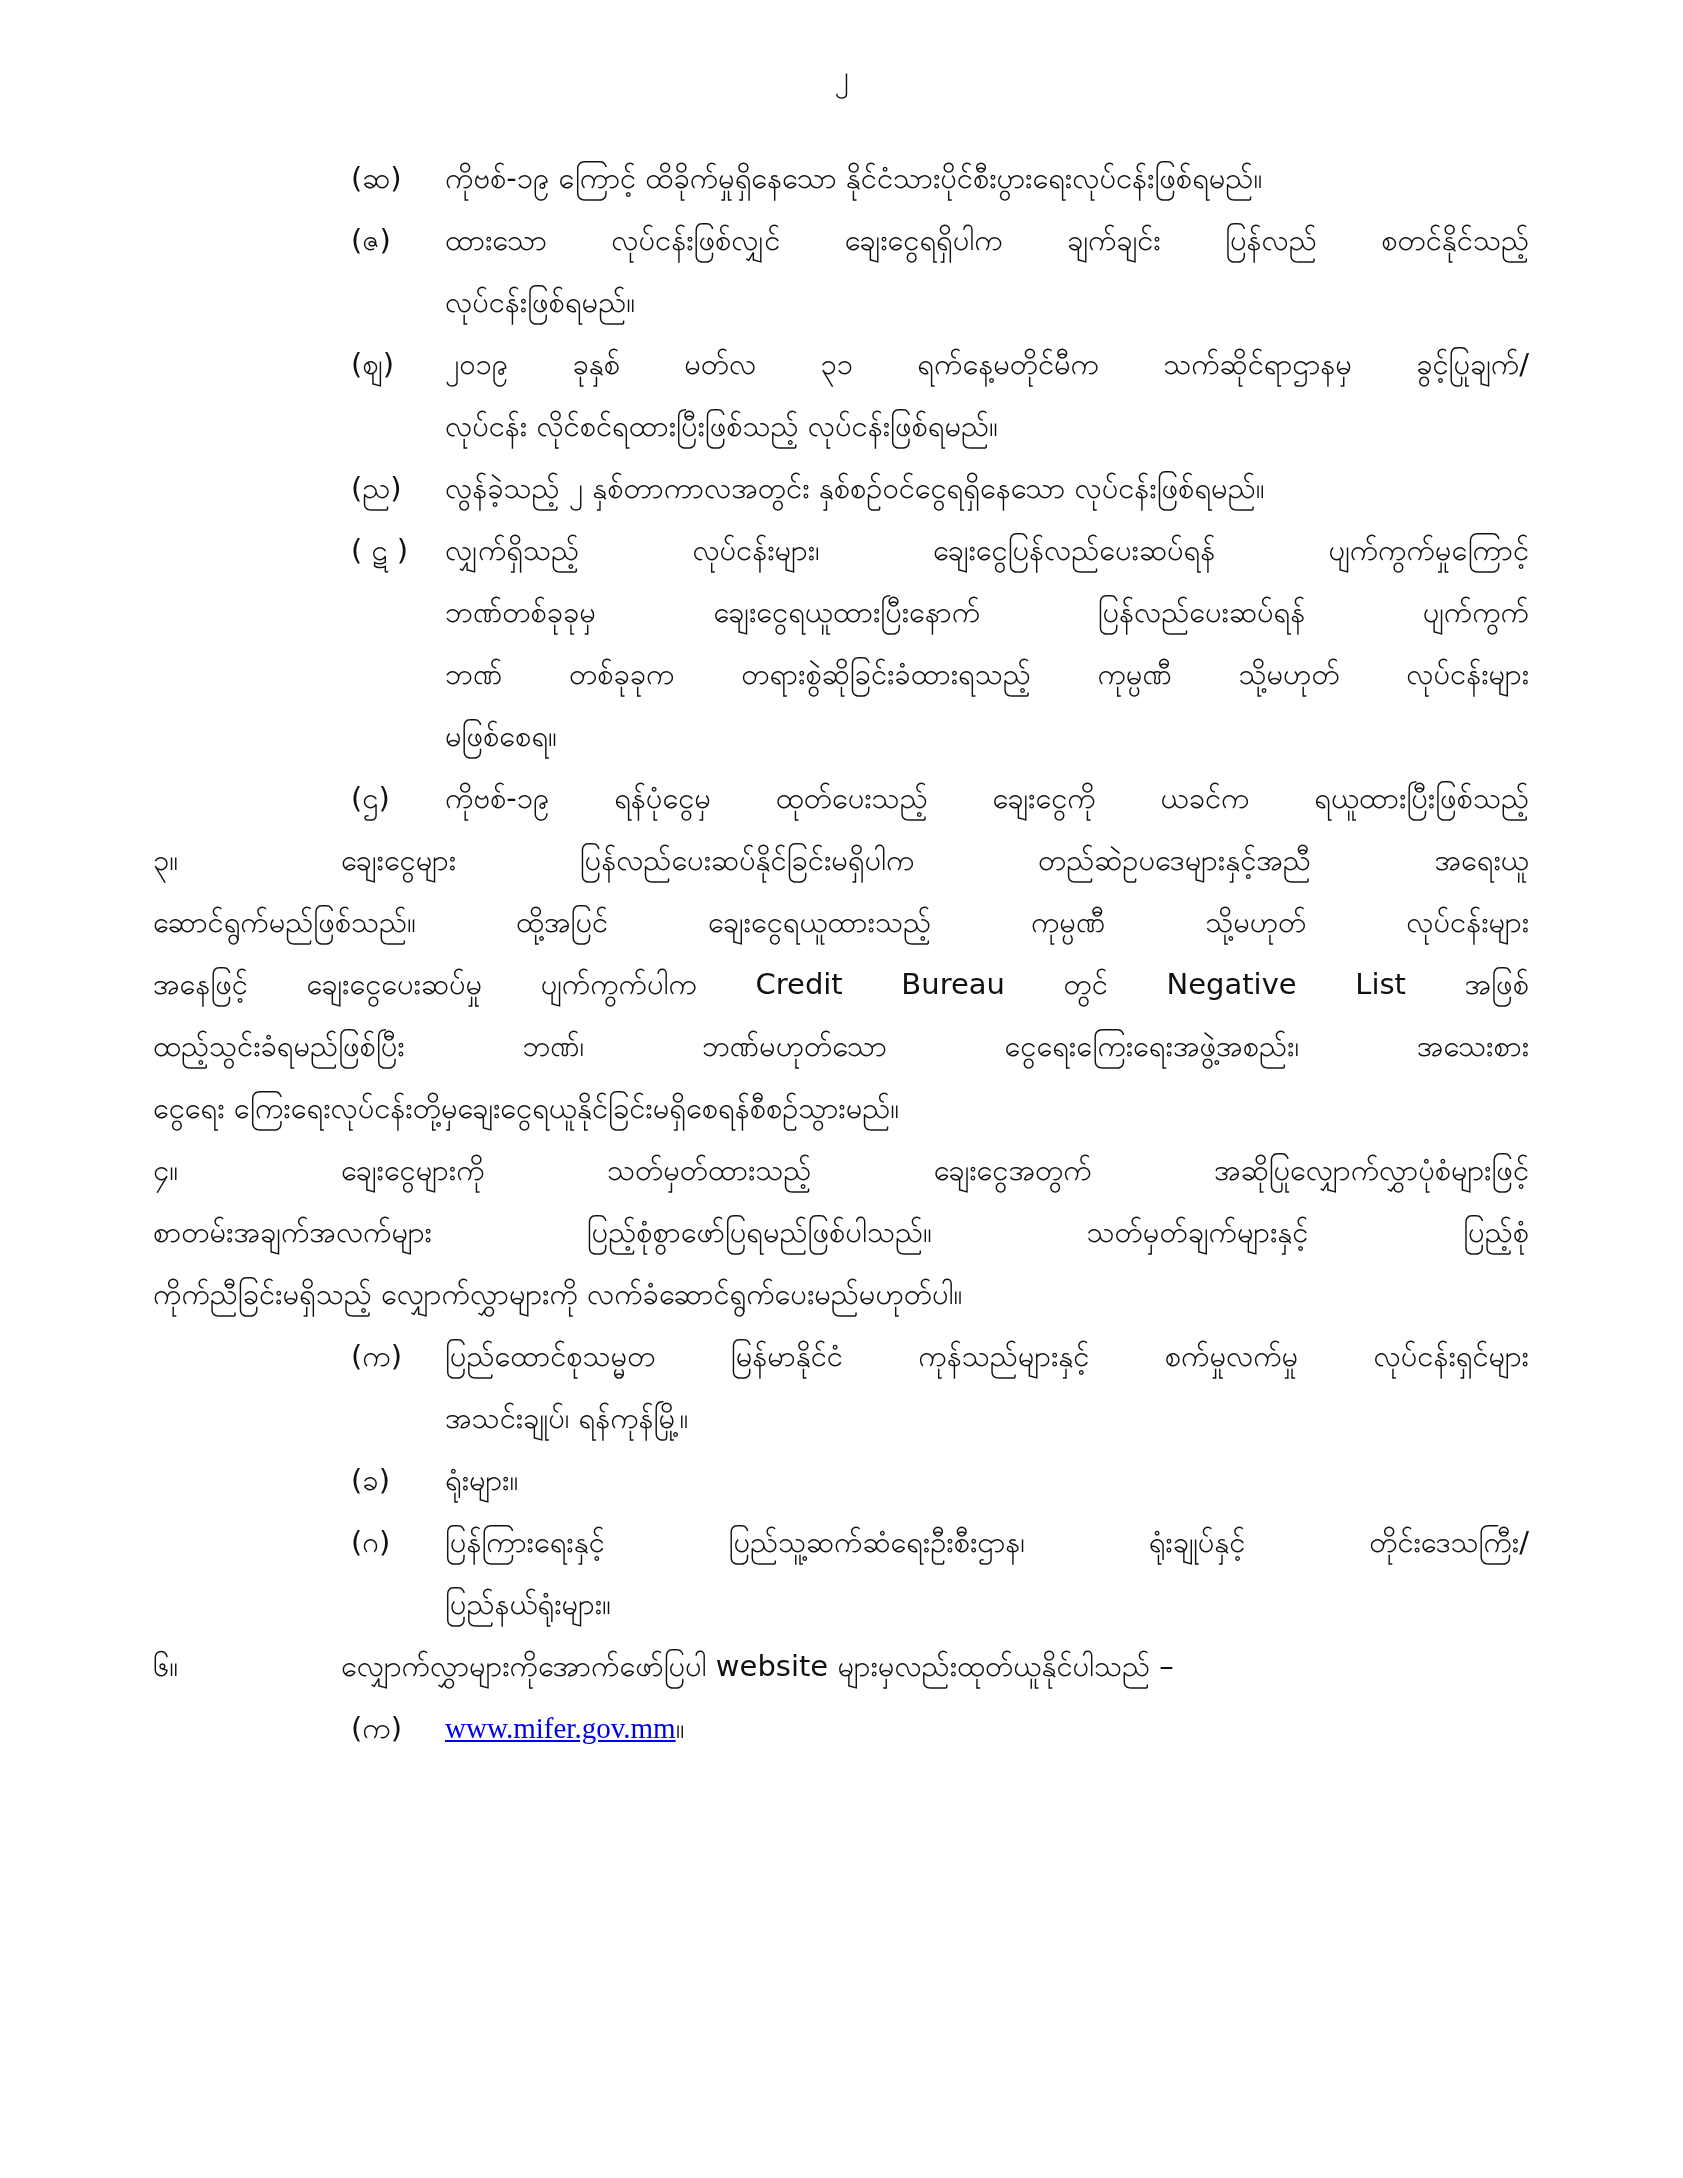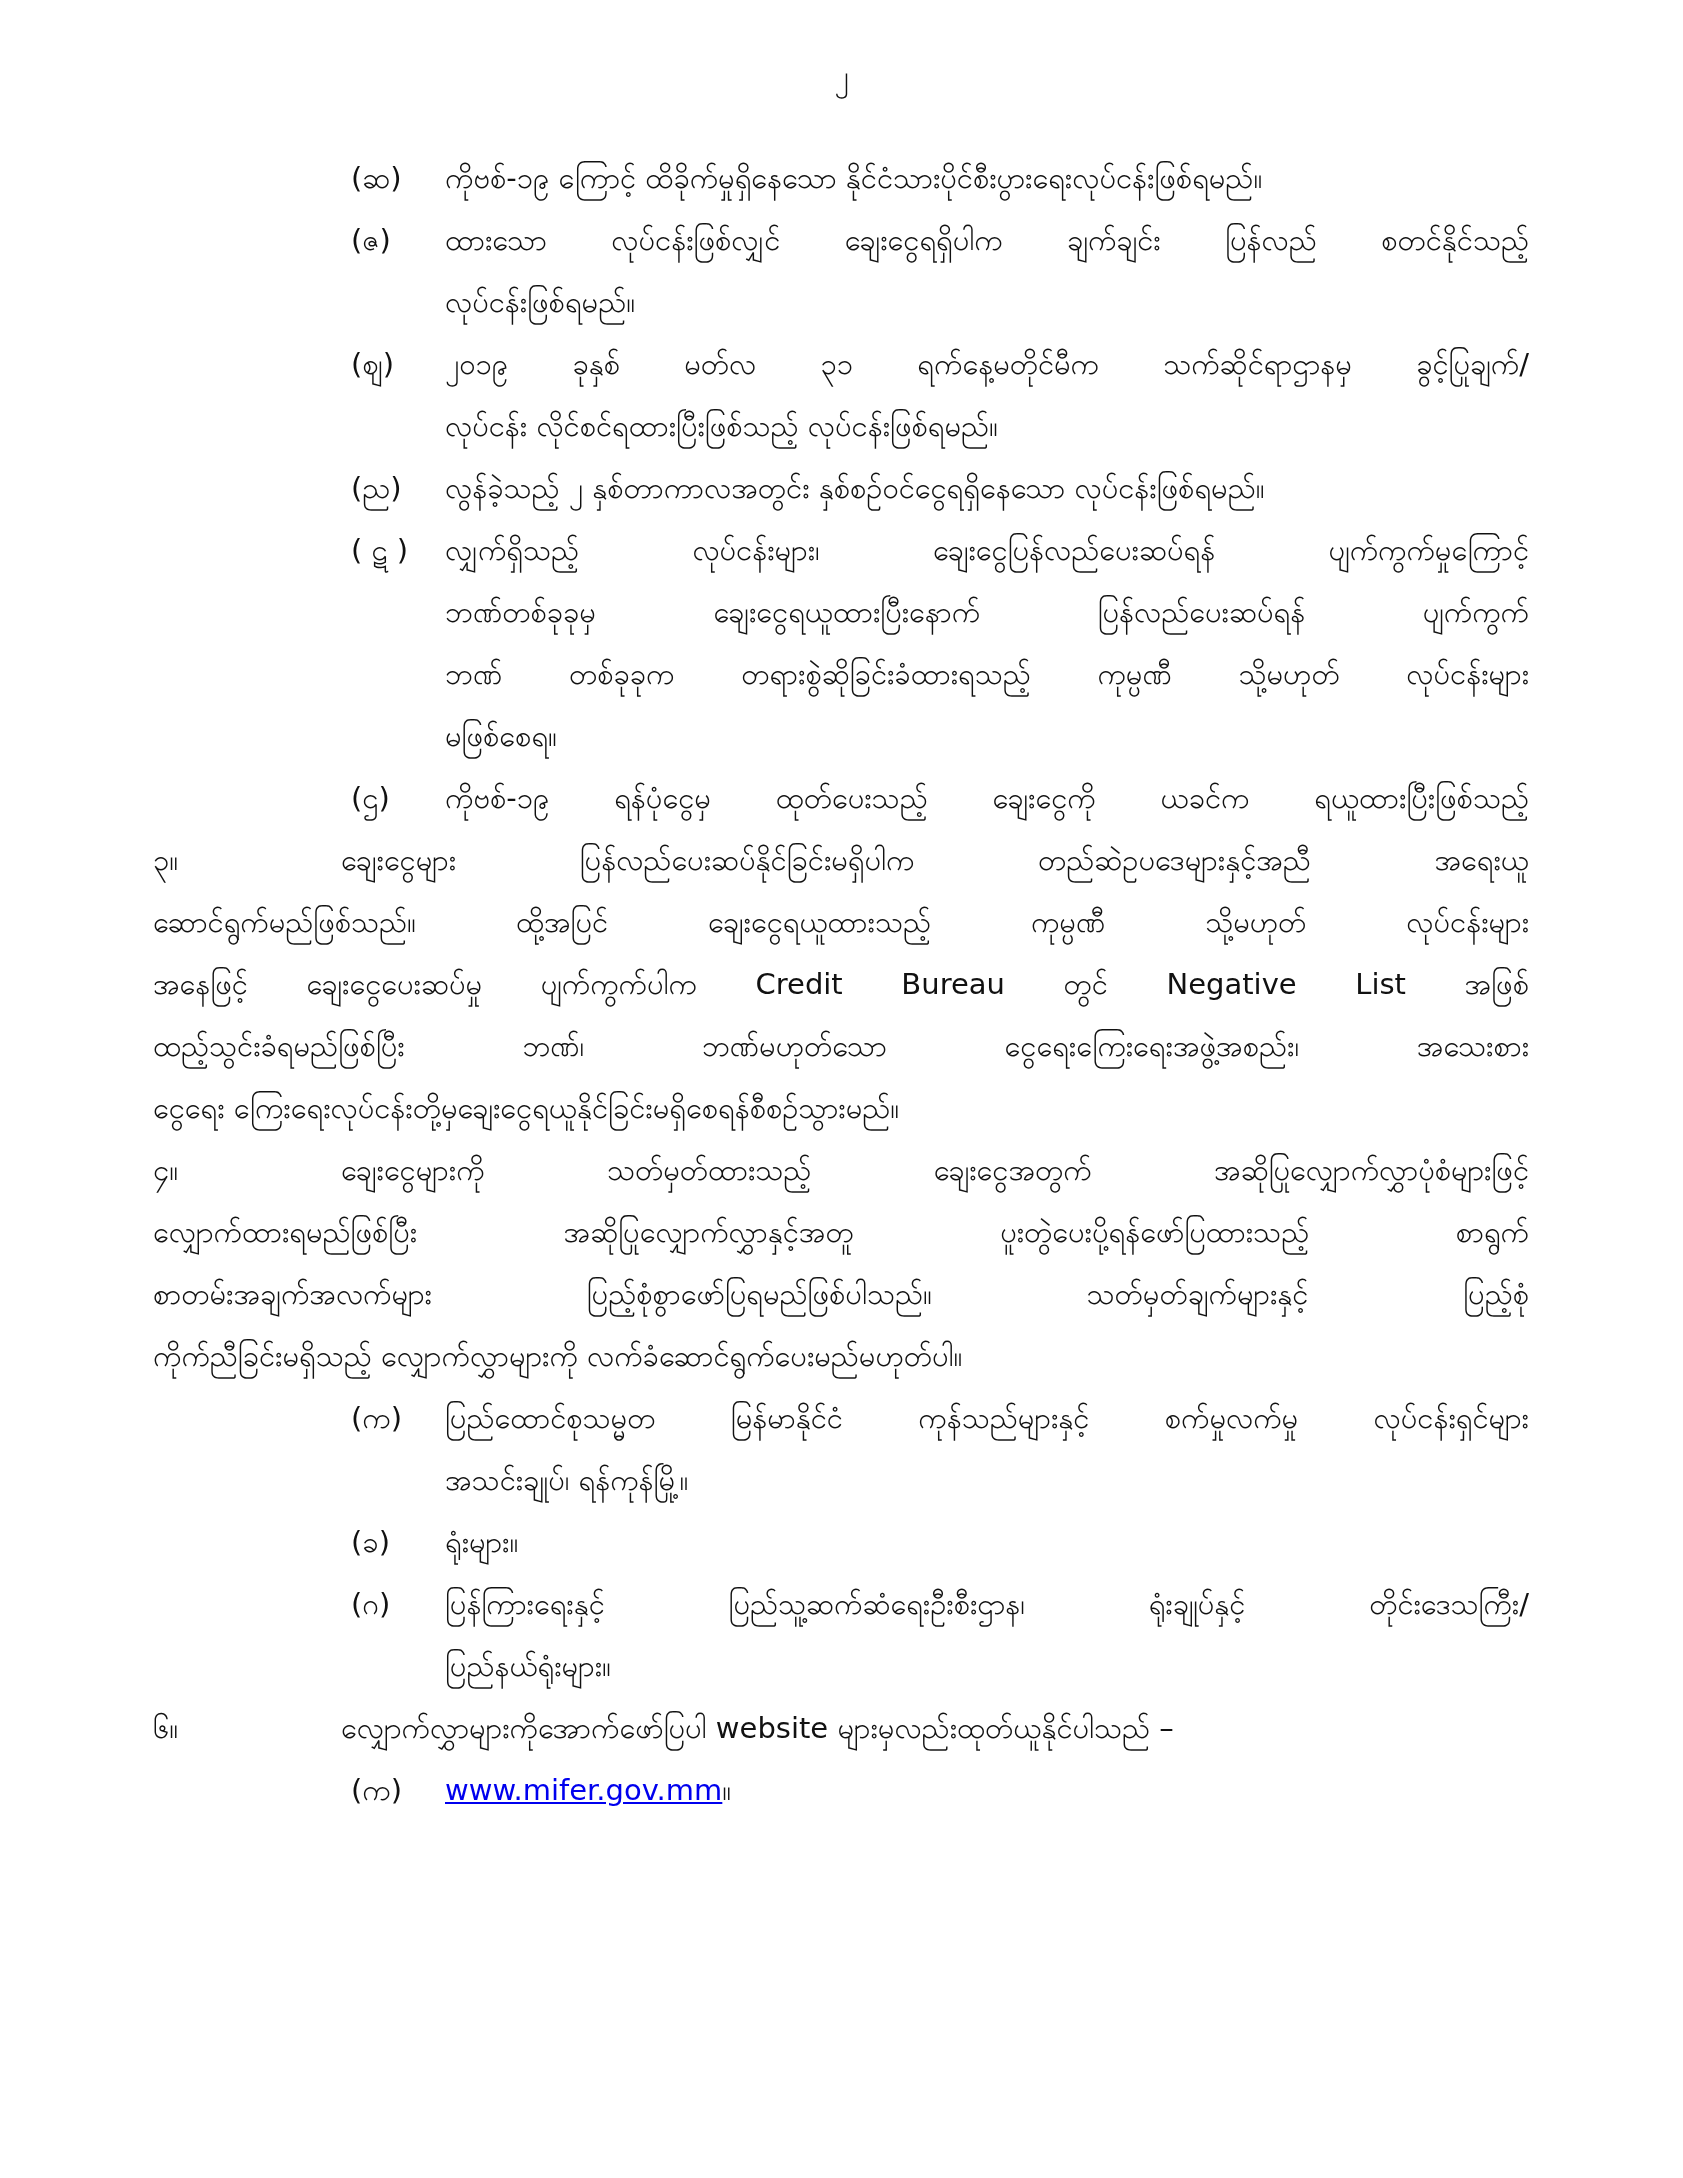--- a/index.html
+++ b/index.html
@@ -12,21 +12,21 @@
     font-size:29px;
     overflow:hidden;
   }
   .pagenum{position:absolute;top:57px;left:0;width:100%;text-align:center;}
   .content{position:absolute;left:153px;top:147px;width:1376px;}
   .ln{line-height:62px;height:62px;white-space:nowrap;overflow:hidden;text-align:left;}
   .ln.full{text-align:justify;text-align-last:justify;}
   .sub{display:grid;grid-template-columns:94px 1084px;margin-left:198px;}
   .sub .lbl{white-space:nowrap;}
   .pnum{display:inline-block;width:188px;}
-  a.weblink{color:#0000EE;text-decoration:underline;cursor:pointer;}
+  a.weblink{color:#0000EE;text-decoration:underline;cursor:pointer;font-family:Liberation Serif, serif;}
 </style>
 </head>
 <body>
 
 <div class="page">
 
   <div class="pagenum">၂</div>
 
   <div class="content">
 
@@ -80,21 +80,20 @@
     <div>
       <div class="ln full"><span class="pnum">၃။</span><span>ချေးငွေများ ပြန်လည်ပေးဆပ်နိုင်ခြင်းမရှိပါက တည်ဆဲဥပဒေများနှင့်အညီ အရေးယူ</span></div>
       <div class="ln full">ဆောင်ရွက်မည်ဖြစ်သည်။ ထို့အပြင် ချေးငွေရယူထားသည့် ကုမ္ပဏီ သို့မဟုတ် လုပ်ငန်းများ</div>
       <div class="ln full">အနေဖြင့် ချေးငွေပေးဆပ်မှု ပျက်ကွက်ပါက Credit Bureau တွင် Negative List အဖြစ်</div>
       <div class="ln full">ထည့်သွင်းခံရမည်ဖြစ်ပြီး ဘဏ်၊ ဘဏ်မဟုတ်သော ငွေရေးကြေးရေးအဖွဲ့အစည်း၊ အသေးစား</div>
       <div class="ln">ငွေရေး ကြေးရေးလုပ်ငန်းတို့မှချေးငွေရယူနိုင်ခြင်းမရှိစေရန်စီစဉ်သွားမည်။</div>
     </div>
 
     <div>
       <div class="ln full"><span class="pnum">၄။</span><span>ချေးငွေများကို သတ်မှတ်ထားသည့် ချေးငွေအတွက် အဆိုပြုလျှောက်လွှာပုံစံများဖြင့်</span></div>
-      <div class="ln full">လျှောက်ထားရမည်ဖြစ်ပြီး အဆိုပြုလျှောက်လွှာနှင့်အတူ ပူးတွဲပေးပို့ရန်ဖော်ပြထားသည့် စာရွက်</div>
       <div class="ln full">စာတမ်းအချက်အလက်များ ပြည့်စုံစွာဖော်ပြရမည်ဖြစ်ပါသည်။ သတ်မှတ်ချက်များနှင့် ပြည့်စုံ</div>
       <div class="ln">ကိုက်ညီခြင်းမရှိသည့် လျှောက်လွှာများကို လက်ခံဆောင်ရွက်ပေးမည်မဟုတ်ပါ။</div>
     </div>
 
 
     <div class="sub">
       <div class="ln lbl">(က)</div>
       <div>
         <div class="ln full">ပြည်ထောင်စုသမ္မတ မြန်မာနိုင်ငံ ကုန်သည်များနှင့် စက်မှုလက်မှု လုပ်ငန်းရှင်များ</div>
         <div class="ln">အသင်းချုပ်၊ ရန်ကုန်မြို့။</div>

